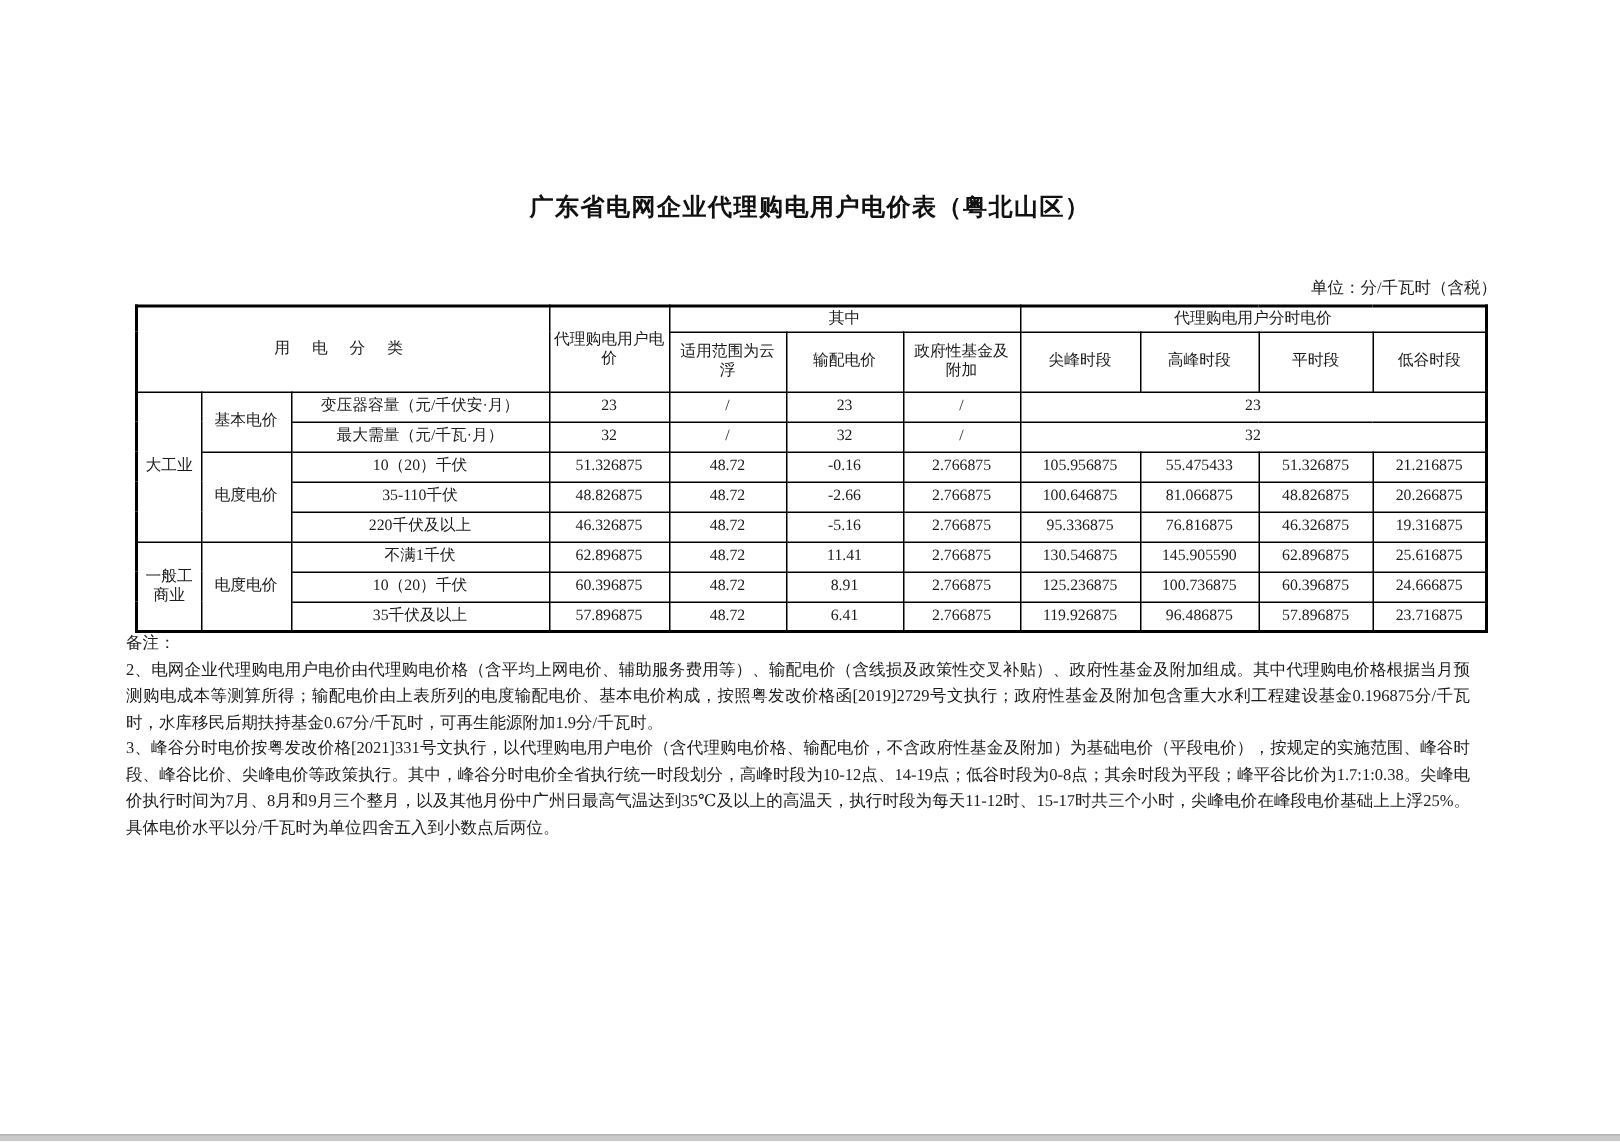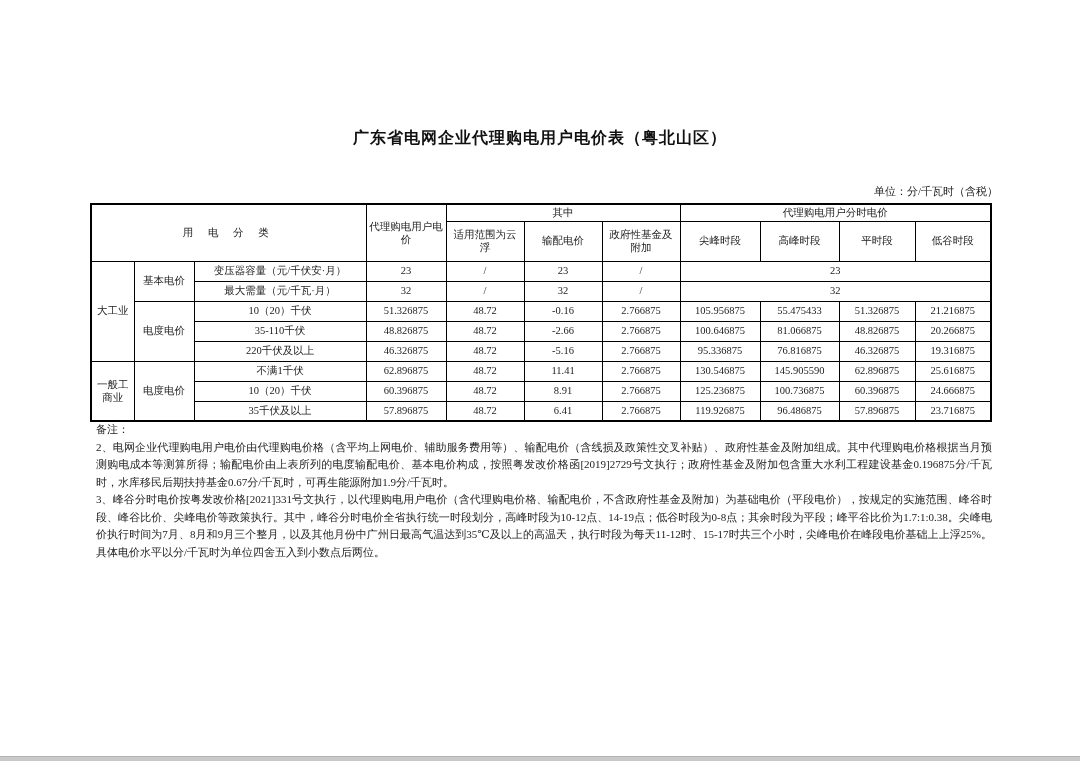--- a/index.html
+++ b/index.html
@@ -58,21 +58,21 @@
     overflow: hidden;
   }
   tr.hr1 td { height: 17px; }
   tr.hr2 td { height: 40px; }
   tr.data-row td { height: 20px; }
   td.thick-b { border-bottom-width: 2px; }
   td.thick-t { border-top-width: 2px; }
   td.cat-head { letter-spacing: 6px; font-size: 11px; }
   .notes {
     position: absolute;
-    top: 421px; left: 96px;
+    top: 421px; left: 84px;
     width: 896px;
     font-size: 11px;
     line-height: 17.5px;
     color: #1c1c1c;
     text-align: justify;
   }
   .notes .note-heading { text-align: left; }
   .bottom-bar {
     position: absolute;
     left: 0; bottom: 0;

